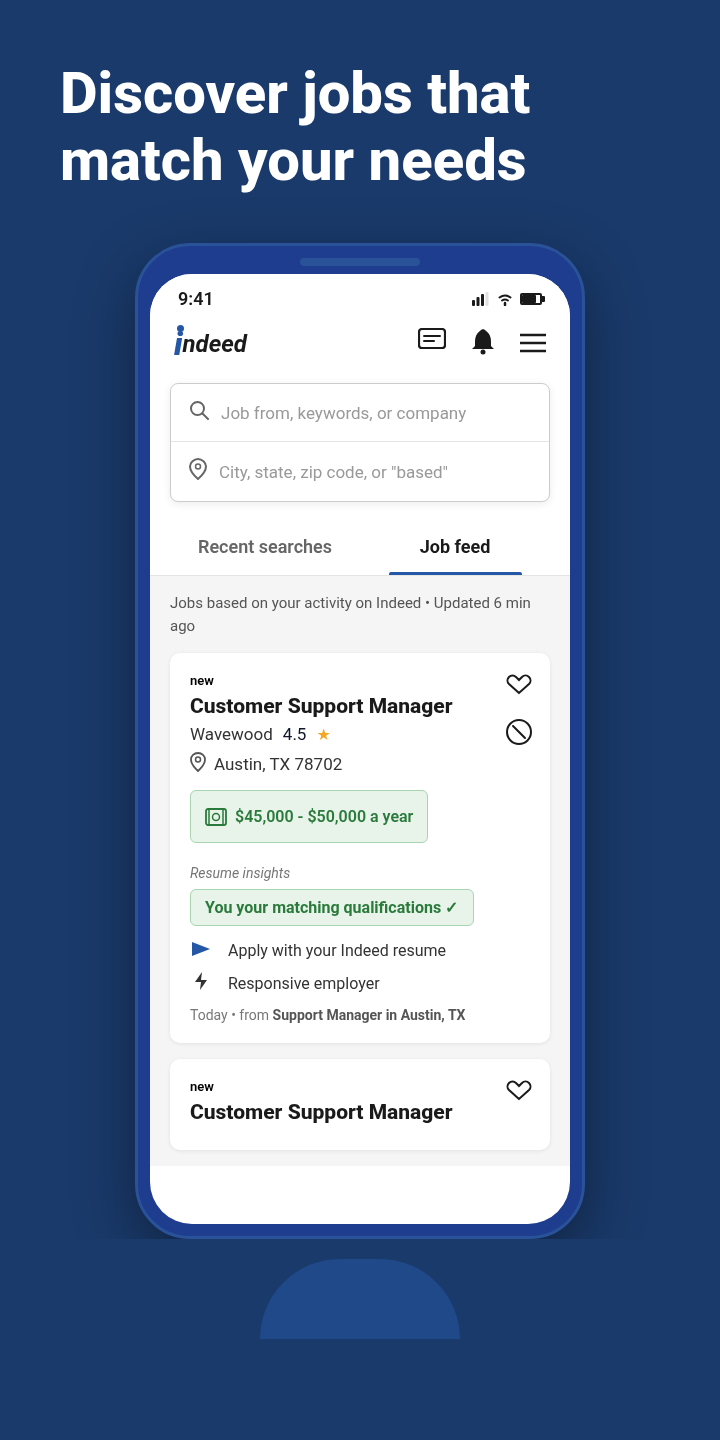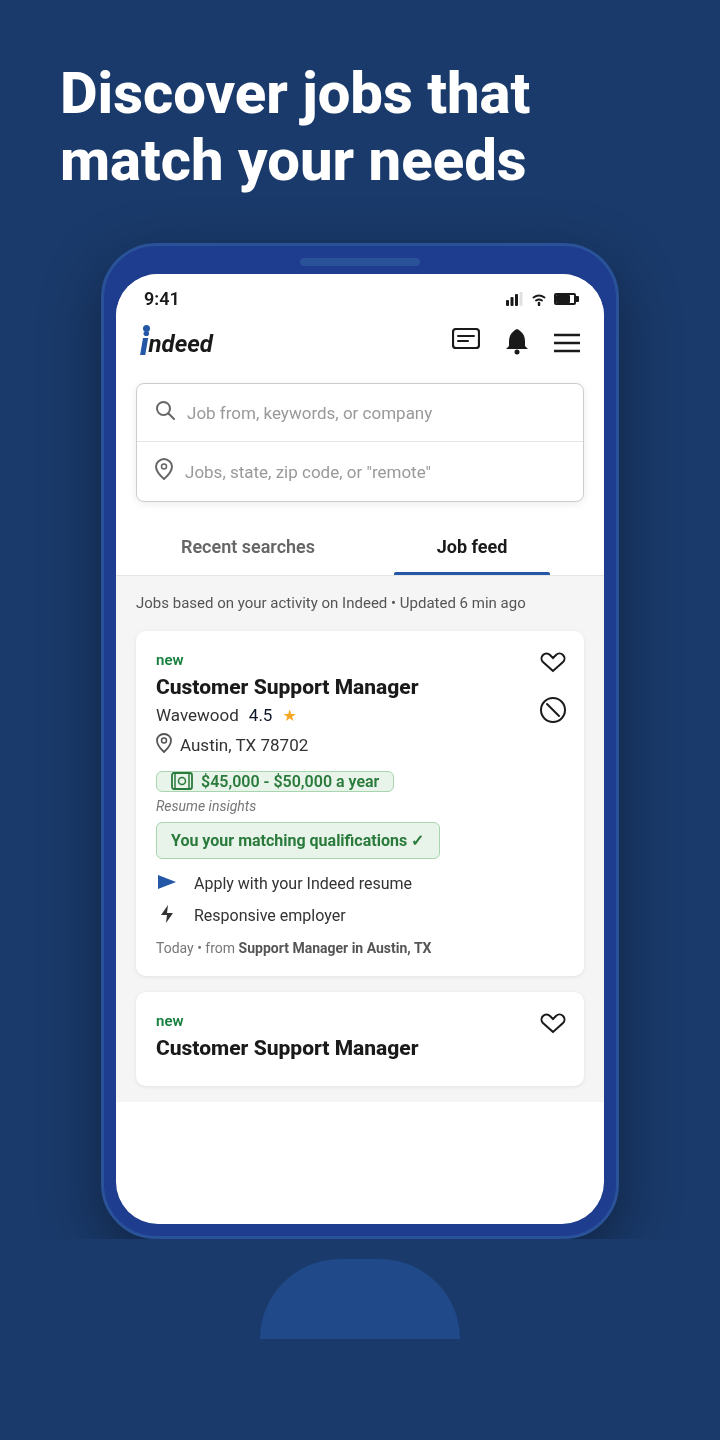--- a/index.html
+++ b/index.html
@@ -27,21 +27,21 @@
     }
 
     .phone-wrapper {
       display: flex;
       justify-content: center;
       position: relative;
       padding-top: 10px;
     }
 
     .phone-frame {
-      width: 518px;
+      width: 450px;
       background: #1e3d8f;
       border-radius: 55px;
       padding: 12px;
       box-shadow: 0 20px 60px rgba(0,0,0,0.4);
       border: 3px solid #2a5298;
       position: relative;
     }
 
     .phone-notch {
       width: 120px;
@@ -237,22 +237,22 @@
     }
 
     .card-action-btn {
       font-size: 26px;
       color: #333;
       cursor: pointer;
       line-height: 1;
     }
 
     .badge-new {
-      color: #15803d;
-      font-size: 15px;
+      color: #000000;
+      font-size: 13px;
       font-weight: 600;
       margin-bottom: 6px;
     }
 
     .job-title {
       font-size: 21px;
       font-weight: 800;
       color: #1a1a1a;
       margin-bottom: 6px;
       padding-right: 50px;
@@ -298,24 +298,24 @@
     }
 
     .salary-badge {
       display: inline-flex;
       align-items: center;
       gap: 8px;
       background: #e8f4ea;
       color: #2a7a3b;
       border: 1px solid #a8d5b0;
       border-radius: 6px;
-      padding: 0 14px;
+      padding: 16px 14px;
       font-size: 16px;
       font-weight: 600;
-      margin-bottom: 6px;
+      margin-bottom: 22px;
     }
 
     .resume-insights-label {
       font-size: 14px;
       color: #777;
       font-style: italic;
       margin-bottom: 8px;
     }
 
     .matching-badge {
@@ -458,21 +458,21 @@
             </span>
             <span class="search-input-text">Job from, keywords, or company</span>
           </div>
           <div class="search-row">
             <span class="search-icon-wrap">
               <svg width="18" height="22" viewBox="0 0 18 22" fill="none">
                 <path d="M9 1 C5 1 1 4.5 1 8.5 C1 14 9 21 9 21 C9 21 17 14 17 8.5 C17 4.5 13 1 9 1Z" stroke="#666" stroke-width="2" fill="none"></path>
                 <circle cx="9" cy="8.5" r="2.5" stroke="#666" stroke-width="1.5" fill="none"></circle>
               </svg>
             </span>
-            <span class="search-input-text">Jobs, state, zip code, or "remote"</span>
+            <span class="search-input-text">City, state, zip code, or "based"</span>
           </div>
         </div>
       </div>
 
       <div class="tabs-section">
         <div class="tab">
           <span>Recent searches</span>
         </div>
         <div class="tab active">
           <span>Job feed</span>

